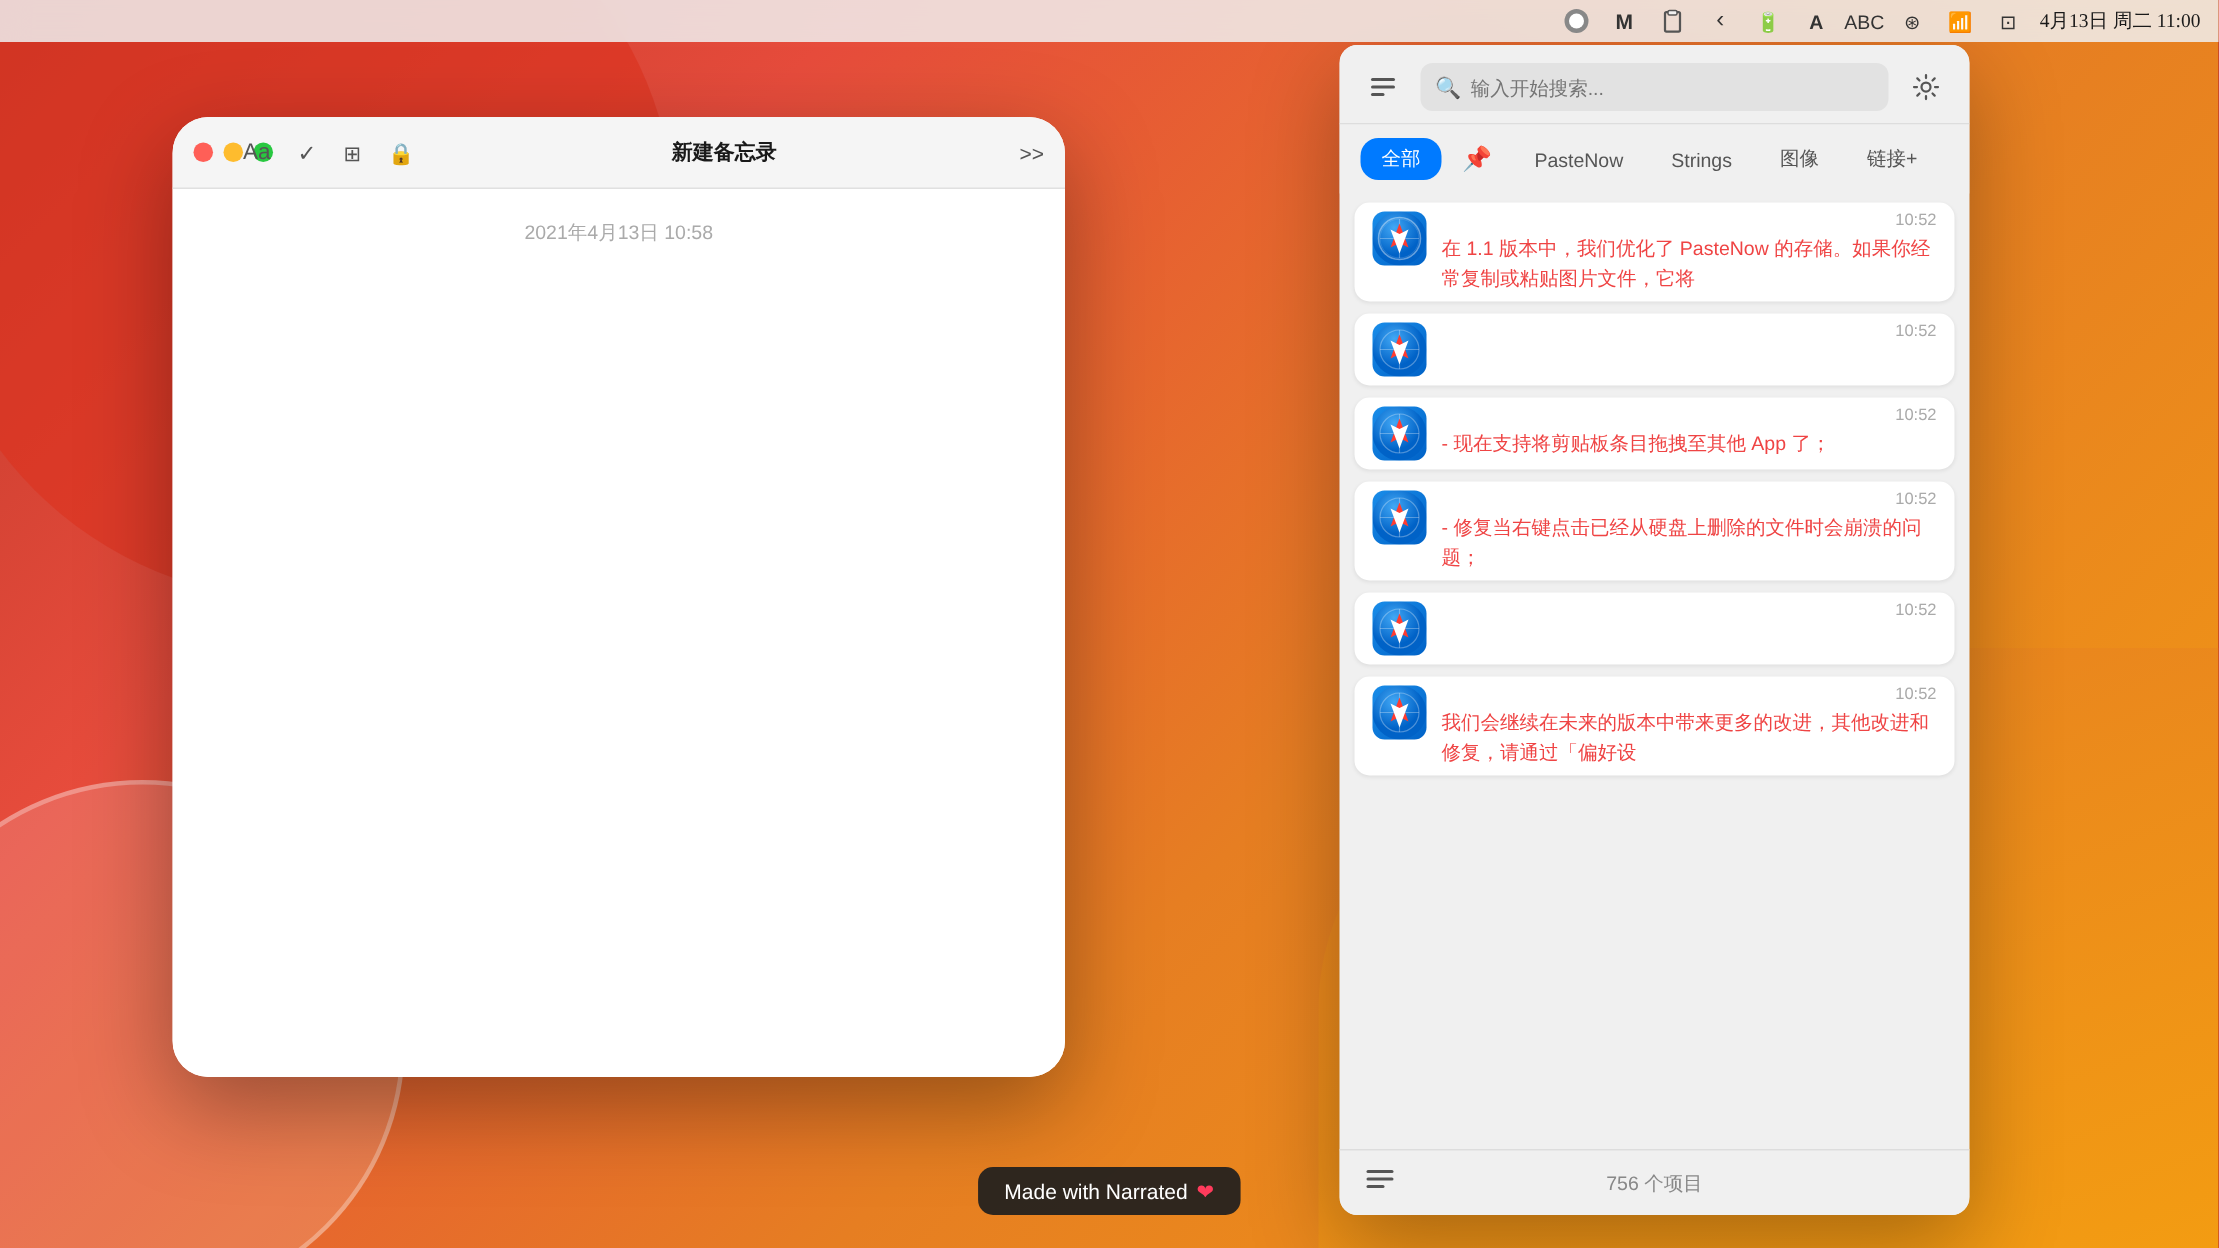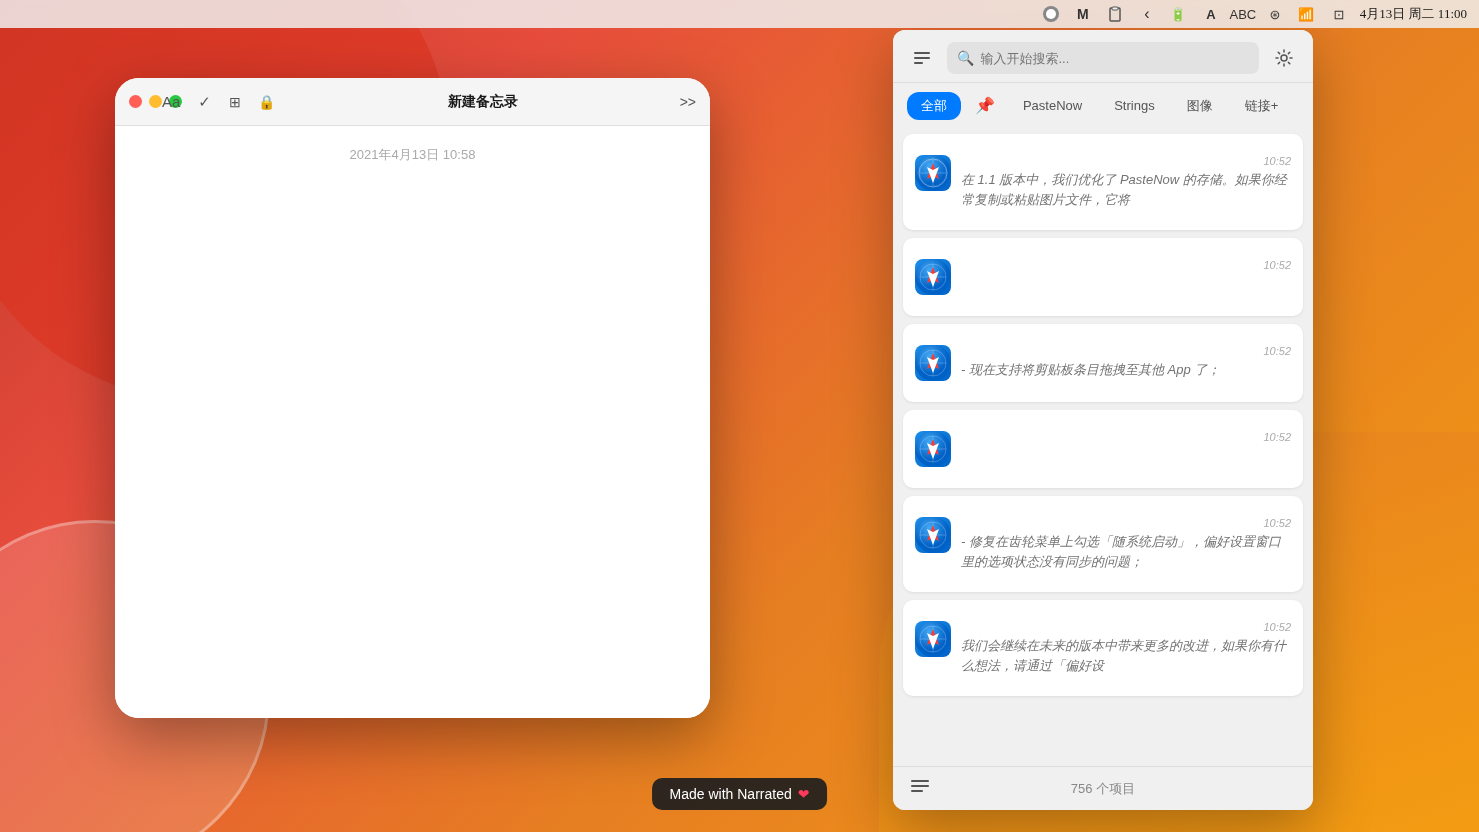--- a/index.html
+++ b/index.html
@@ -273,27 +273,26 @@
       overflow-y: auto;
       padding: 6px 10px;
       display: flex;
       flex-direction: column;
       gap: 8px;
     }
 
     .clip-item {
       background: #fff;
       border-radius: 10px;
-      padding: 21px 12px;
+      padding: 6px 12px;
       display: flex;
       align-items: flex-start;
       gap: 10px;
       box-shadow: 0 1px 3px rgba(0,0,0,0.08);
       cursor: pointer;
-      font-style: italic;
     }
 
     .safari-icon {
       width: 36px;
       height: 36px;
       border-radius: 8px;
       background: linear-gradient(135deg, #1a8de9, #0062c7);
       display: flex;
       align-items: center;
       justify-content: center;
@@ -312,21 +311,21 @@
       margin-bottom: 3px;
     }
 
     .clip-time {
       font-size: 11px;
       color: #aaa;
     }
 
     .clip-text {
       font-size: 13px;
-      color: #737373;
+      color: #ef4444;
       line-height: 1.5;
       word-break: break-all;
     }
 
     
     .panel-footer {
       height: 44px;
       background: #f0f0f0;
       border-top: 1px solid #ddd;
       display: flex;
@@ -559,20 +558,21 @@
               <stop offset="0%" stop-color="#42a8f5"></stop>
               <stop offset="100%" stop-color="#0062c7"></stop>
             </radialGradient>
           </defs>
         </svg>
       </div>
       <div class="clip-body">
         <div class="clip-meta">
           <span class="clip-time">10:52</span>
         </div>
+        <div class="clip-text">- 修复当右键点击已经从硬盘上删除的文件时会崩溃的问题；</div>
       </div>
     </div>
 
     <div class="clip-item">
       <div class="safari-icon">
         <svg width="36" height="36" viewBox="0 0 36 36">
           <circle cx="18" cy="18" r="18" fill="url(#safari-grad5)"></circle>
           <circle cx="18" cy="18" r="13" fill="none" stroke="rgba(255,255,255,0.3)" stroke-width="0.8"></circle>
           <line x1="18" y1="5" x2="18" y2="31" stroke="rgba(255,255,255,0.3)" stroke-width="0.8"></line>
           <line x1="5" y1="18" x2="31" y2="18" stroke="rgba(255,255,255,0.3)" stroke-width="0.8"></line>
@@ -583,21 +583,20 @@
               <stop offset="0%" stop-color="#42a8f5"></stop>
               <stop offset="100%" stop-color="#0062c7"></stop>
             </radialGradient>
           </defs>
         </svg>
       </div>
       <div class="clip-body">
         <div class="clip-meta">
           <span class="clip-time">10:52</span>
         </div>
-        <div class="clip-text">- 修复在齿轮菜单上勾选「随系统启动」，偏好设置窗口里的选项状态没有同步的问题；</div>
       </div>
     </div>
 
     <div class="clip-item">
       <div class="safari-icon">
         <svg width="36" height="36" viewBox="0 0 36 36">
           <circle cx="18" cy="18" r="18" fill="url(#safari-grad6)"></circle>
           <circle cx="18" cy="18" r="13" fill="none" stroke="rgba(255,255,255,0.3)" stroke-width="0.8"></circle>
           <line x1="18" y1="5" x2="18" y2="31" stroke="rgba(255,255,255,0.3)" stroke-width="0.8"></line>
           <line x1="5" y1="18" x2="31" y2="18" stroke="rgba(255,255,255,0.3)" stroke-width="0.8"></line>
@@ -608,21 +607,21 @@
               <stop offset="0%" stop-color="#42a8f5"></stop>
               <stop offset="100%" stop-color="#0062c7"></stop>
             </radialGradient>
           </defs>
         </svg>
       </div>
       <div class="clip-body">
         <div class="clip-meta">
           <span class="clip-time">10:52</span>
         </div>
-        <div class="clip-text">我们会继续在未来的版本中带来更多的改进，如果你有什么想法，请通过「偏好设</div>
+        <div class="clip-text">我们会继续在未来的版本中带来更多的改进，其他改进和修复，请通过「偏好设</div>
       </div>
     </div>
 
   </div>
 
   <div class="panel-footer">
     <div class="footer-icon">
       <svg width="22" height="22" viewBox="0 0 22 22" fill="none">
         <rect x="2" y="5" width="18" height="2" rx="1" fill="#555"></rect>
         <rect x="2" y="10" width="18" height="2" rx="1" fill="#555"></rect>

